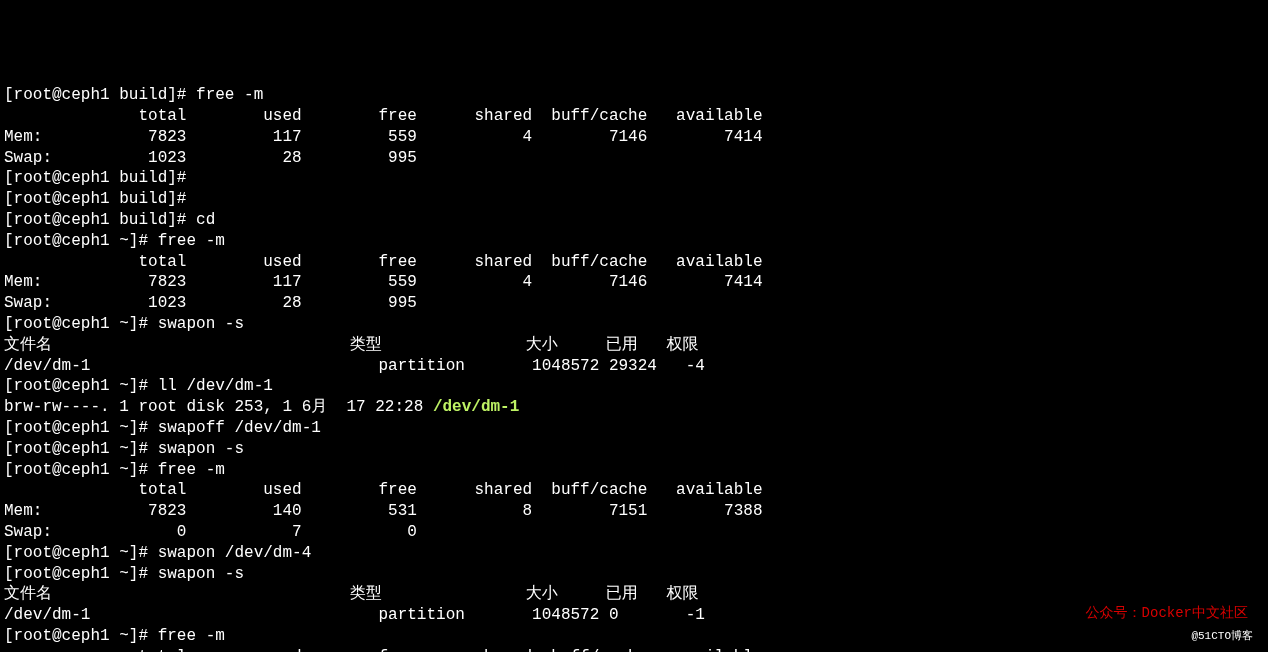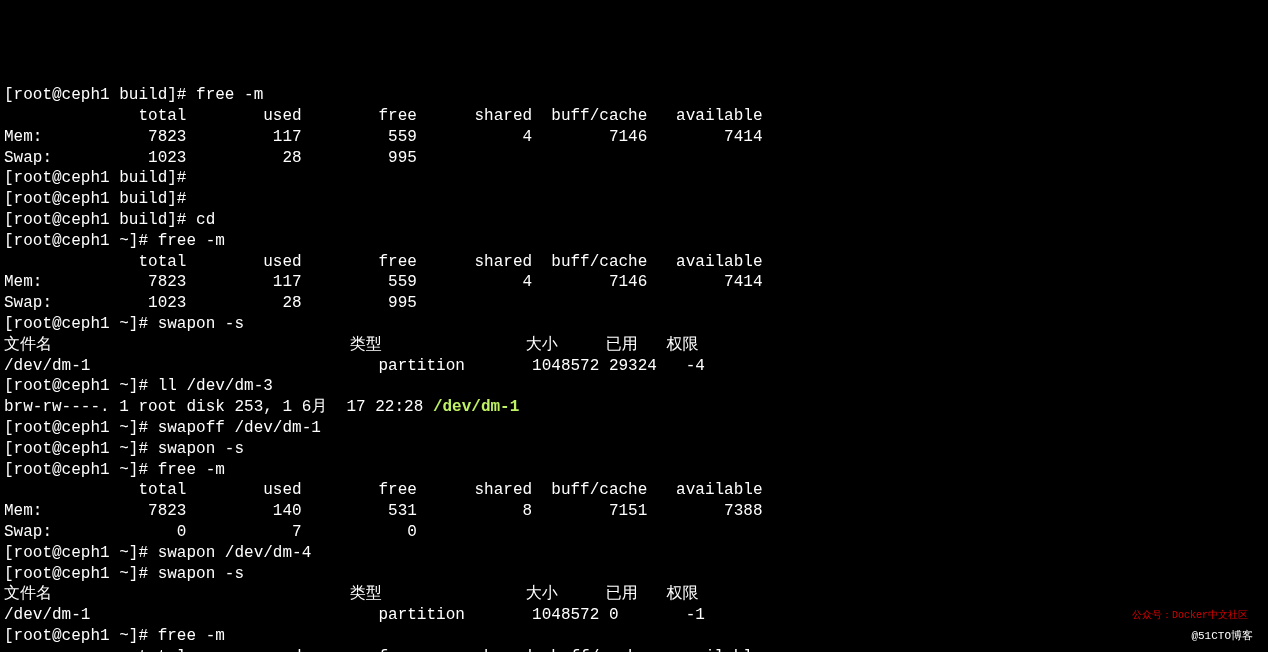--- a/index.html
+++ b/index.html
@@ -21,21 +21,21 @@
     }
     .highlight {
       color: #bef264;
       font-weight: bold;
     }
     .watermark-red {
       position: absolute;
       bottom: 30px;
       right: 20px;
       color: #ff0000;
-      font-size: 10px;
+      font-size: 14px;
       opacity: 0.85;
       margin-top: 16px;
     }
     .watermark-white {
       position: absolute;
       bottom: 8px;
       right: 12px;
       color: #fff;
       background: rgba(0,0,0,0.4);
       font-size: 11px;
@@ -54,21 +54,21 @@
 <span>[root@ceph1 build]# </span>
 <span>[root@ceph1 build]# </span>
 <span>[root@ceph1 build]# </span><span>cd</span>
 <span>[root@ceph1 ~]# </span><span>free -m</span>
 <span>              total        used        free      shared  buff/cache   available</span>
 <span>Mem:           7823         117         559           4        7146        7414</span>
 <span>Swap:          1023          28         995</span>
 <span>[root@ceph1 ~]# </span><span>swapon -s</span>
 <span>文件名                               类型               大小     已用   权限</span>
 <span>/dev/dm-1                              partition       1048572 29324   -4</span>
-<span>[root@ceph1 ~]# </span><span>ll /dev/dm-3</span>
+<span>[root@ceph1 ~]# </span><span>ll /dev/dm-1</span>
 <span>brw-rw----. 1 root disk 253, 1 6月  17 22:28 </span><span class="highlight">/dev/dm-1</span>
 <span>[root@ceph1 ~]# </span><span>swapoff /dev/dm-1</span>
 <span>[root@ceph1 ~]# </span><span>swapon -s</span>
 <span>[root@ceph1 ~]# </span><span>free -m</span>
 <span>              total        used        free      shared  buff/cache   available</span>
 <span>Mem:           7823         140         531           8        7151        7388</span>
 <span>Swap:             0           7           0</span>
 <span>[root@ceph1 ~]# </span><span>swapon /dev/dm-4</span>
 <span>[root@ceph1 ~]# </span><span>swapon -s</span>
 <span>文件名                               类型               大小     已用   权限</span>

